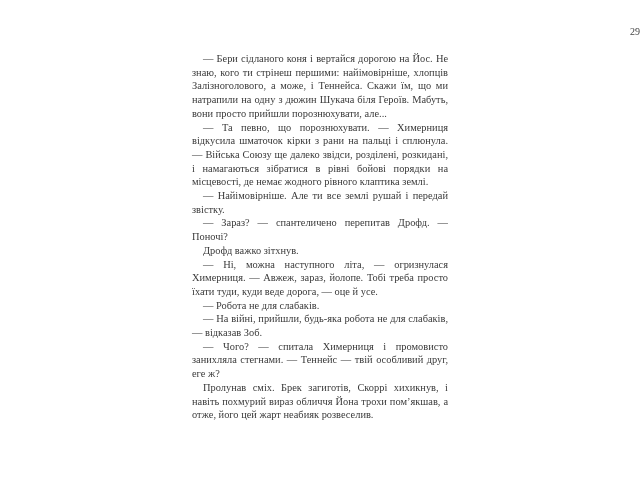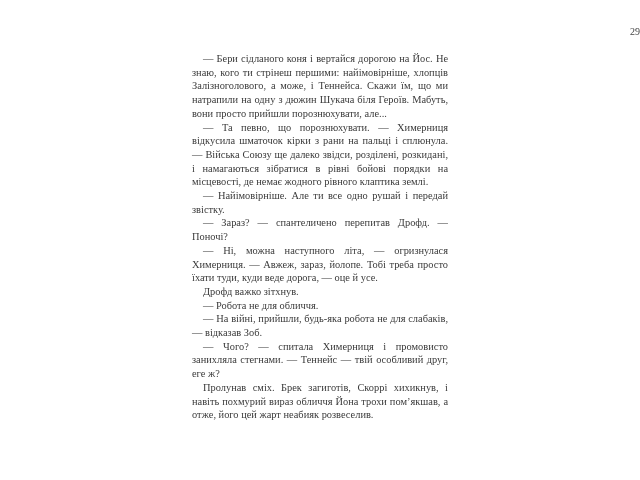--- a/index.html
+++ b/index.html
@@ -21,22 +21,22 @@
     .para { margin: 0; text-indent: 11px; }
   </style>
 </head>
 <body>
 
 <div class="page-number">29</div>
 
 <div class="text-block">
   <p class="para">— Бери сідланого коня і вертайся дорогою на Йос. Не знаю, кого ти стрінеш першими: найімовірніше, хлопців Залізноголового, а може, і Теннейса. Скажи їм, що ми натрапили на одну з дюжин Шукача біля Героїв. Мабуть, вони просто прийшли порознюхувати, але...</p>
   <p class="para">— Та певно, що порознюхувати. — Химерниця відкусила шматочок кірки з рани на пальці і сплюнула. — Війська Союзу ще далеко звідси, роз­ділені, розкидані, і намагаються зібратися в рівні бойові порядки на місцевості, де немає жодного рівного клаптика землі.</p>
-  <p class="para">— Найімовірніше. Але ти все одно рушай і передай звістку.</p>
+  <p class="para">— Найімовірніше. Але ти все землі рушай і передай звістку.</p>
   <p class="para">— Зараз? — спантеличено перепитав Дрофд. — Поночі?</p>
+  <p class="para">Дрофд важко зітхнув.</p>
   <p class="para">— Ні, можна наступного літа, — огризнулася Химерниця. — Авжеж, зараз, йолопе. Тобі треба просто їхати туди, куди веде дорога, — оце й усе.</p>
-  <p class="para">Дрофд важко зітхнув.</p>
-  <p class="para">— Робота не для обличчя.</p>
+  <p class="para">— Робота не для слабаків.</p>
   <p class="para">— На війні, прийшли, будь-яка робота не для слабаків, — відказав Зоб.</p>
   <p class="para">— Чого? — спитала Химерниця і промовисто занихляла стегнами. — Теннейс — твій особливий друг, еге ж?</p>
   <p class="para">Пролунав сміх. Брек загиготів, Скоррі хихикнув, і навіть похмурий вираз обличчя Йона трохи пом’якшав, а отже, його цей жарт неабияк розвеселив.</p>
 
 </div>
 
 </body></html>

